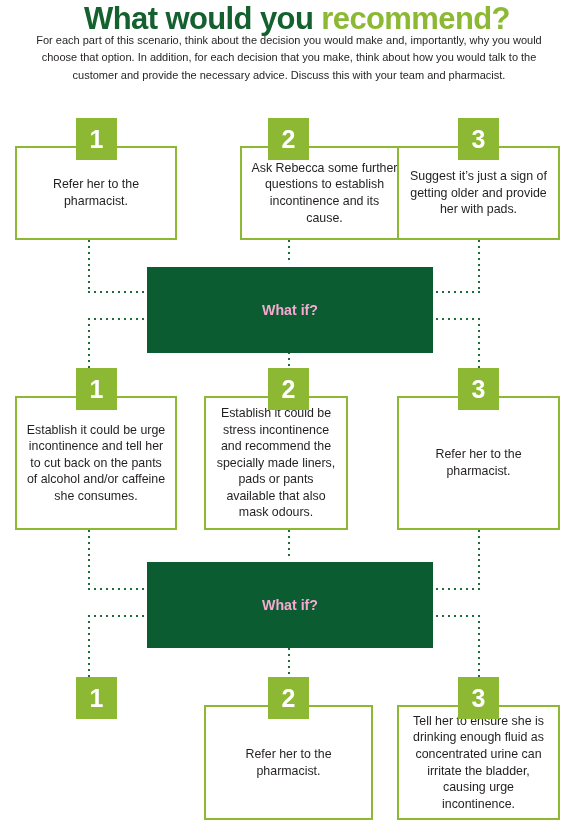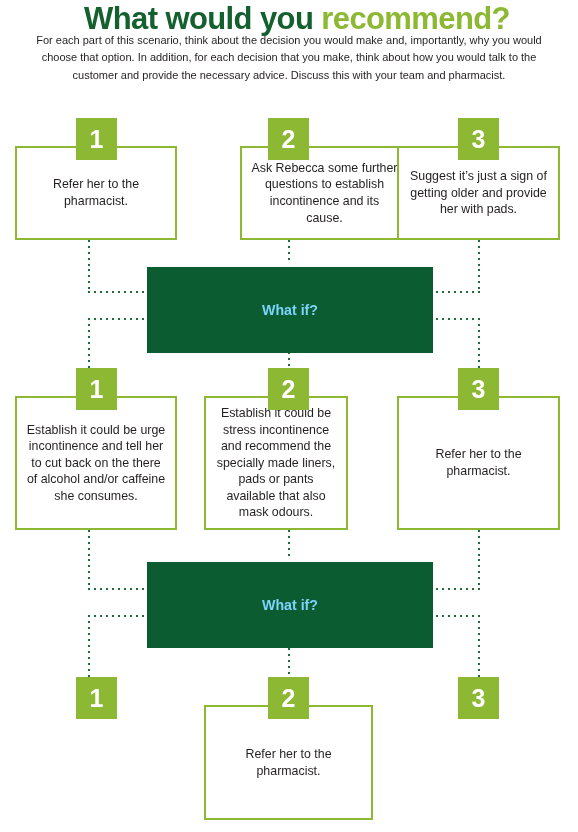--- a/index.html
+++ b/index.html
@@ -80,21 +80,21 @@
     line-height: 42px;
     text-align: center;
     z-index: 5;
   }
 
   
   .whatif {
     position: absolute;
     box-sizing: border-box;
     background: #0B5C31;
-    color: #7dd3fc;
+    color: #f9a8d4;
     display: flex;
     flex-direction: column;
     align-items: center;
     justify-content: center;
     z-index: 4;
   }
   .whatif-title {
     font-size: 14.2px;
     font-weight: bold;
     line-height: 19px;
@@ -180,21 +180,21 @@
   <div class="opt-box" style="left:397px; top:146px; width:163px; height:94px;justify-content:flex-end;">
     <div class="opt-text">Suggest it’s just a sign of getting older and provide her with pads.</div>
   </div>
   <div class="badge" style="left:458px; top:118px;">3</div>
 
   <div class="whatif" style="left:147px; top:267px; width:286px; height:86px;">
     <div class="whatif-title">What if?</div>
   </div>
 
   <div class="opt-box" style="left:15px;  top:396px; width:162px; height:134px;">
-    <div class="opt-text">Establish it could be urge incontinence and tell her to cut back on the there of alcohol and/or caffeine she consumes.</div>
+    <div class="opt-text">Establish it could be urge incontinence and tell her to cut back on the pants of alcohol and/or caffeine she consumes.</div>
   </div>
   <div class="badge" style="left:76px;  top:368px;">1</div>
 
   <div class="opt-box" style="left:204px; top:396px; width:144px; height:134px;">
     <div class="opt-text">Establish it could be stress incontinence and recommend the specially made liners, pads or pants available that also mask odours.</div>
   </div>
   <div class="badge" style="left:268px; top:368px;">2</div>
 
   <div class="opt-box" style="left:397px; top:396px; width:163px; height:134px;">
     <div class="opt-text">Refer her to the pharmacist.</div>
@@ -205,15 +205,18 @@
     <div class="whatif-title">What if?</div>
   </div>
 
   <div class="badge" style="left:76px;  top:677px;">1</div>
 
   <div class="opt-box" style="left:204px; top:705px; width:169px; height:115px;">
     <div class="opt-text">Refer her to the pharmacist.</div>
   </div>
   <div class="badge" style="left:268px; top:677px;">2</div>
 
+  <div class="opt-box" style="left:397px; top:705px; width:163px; height:115px;">
+    <div class="opt-text">Tell her to ensure she is drinking enough fluid as concentrated urine can irritate the bladder, causing urge incontinence.</div>
+  </div>
   <div class="badge" style="left:458px; top:677px;">3</div>
 
 </div>
 
 </body></html>

